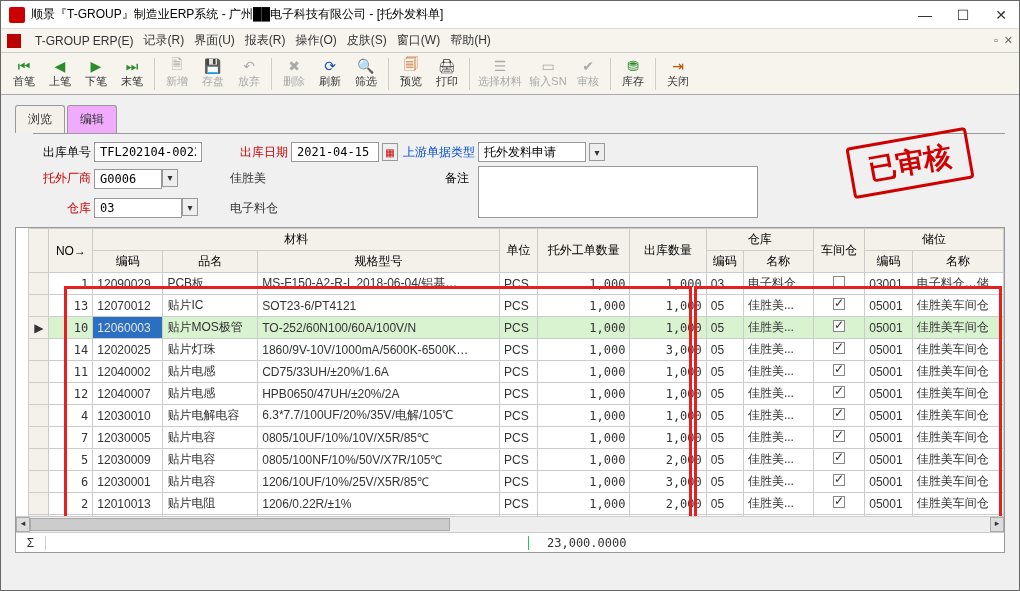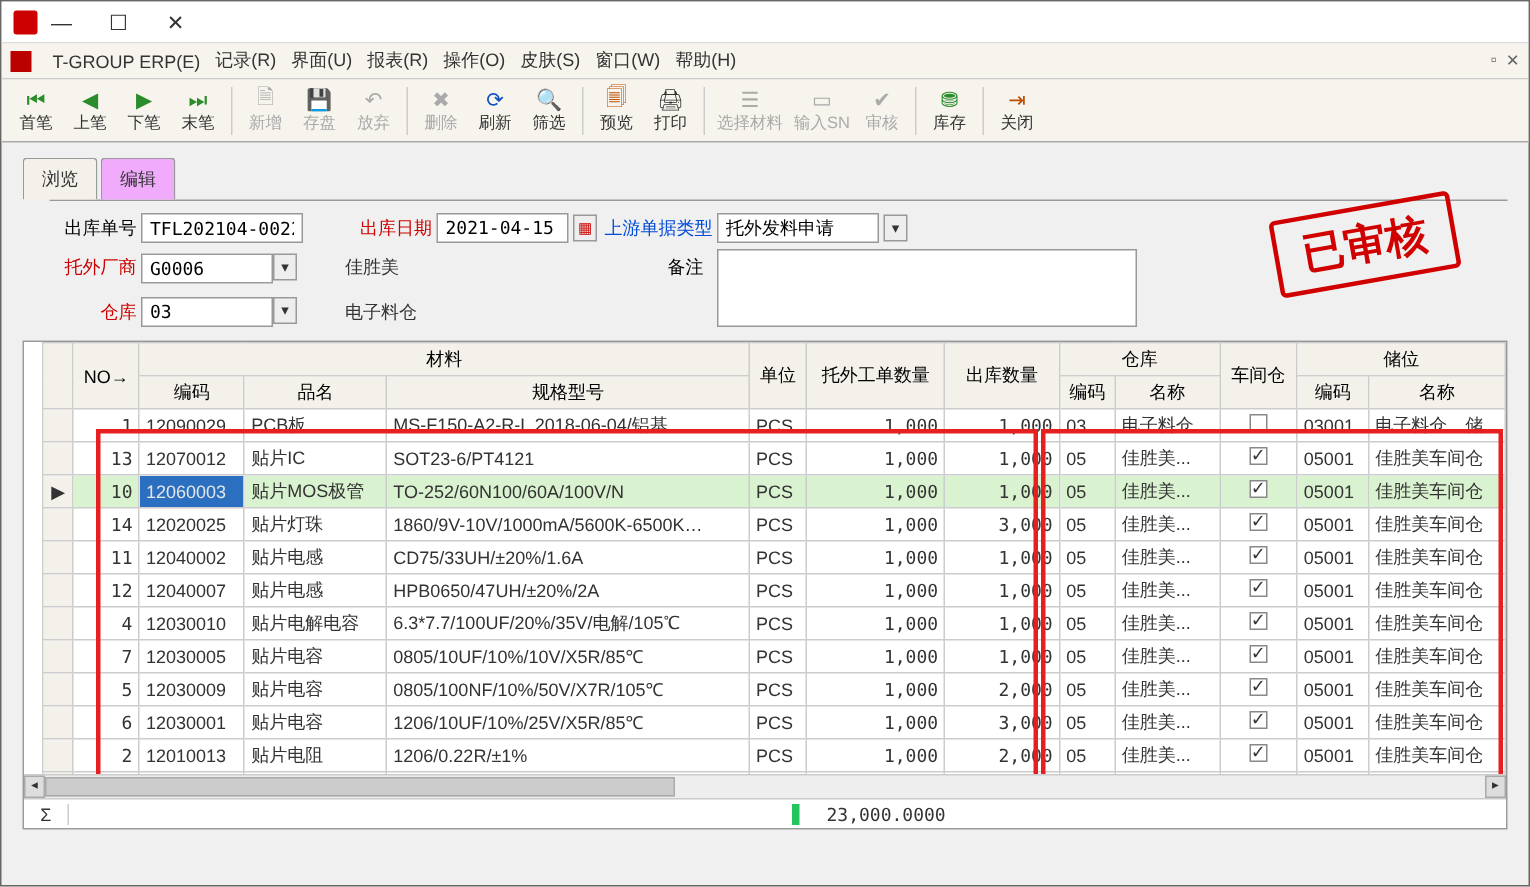--- a/index.html
+++ b/index.html
@@ -38,31 +38,32 @@
 td.num { text-align: right; font-family: "Consolas", monospace; }
 td.ctr { text-align: center; }
 tr.row-sel td { background: #d9f2d0; }
 tr.row-sel td.hilite { background: #2b6fc1; color: #e5e5e5; }
 .chk { display:inline-block; width:12px; height:12px; border:1px solid #888; position:relative; background:#fff; }
 .chk.on::after { content:"✓"; position:absolute; top:-3px; left:0px; font-size:12px; color:#333; }
 .red-box { position: absolute; border: 3px solid #e62020; pointer-events: none; }
 .grid-footer { height: 20px; border-top: 1px solid #ccc; display: flex; font-size: 12px; align-items:center; }
 .grid-footer .sigma { width: 30px; border-right: 1px solid #ccc; text-align: center; }
 .grid-footer .blank { flex:1; }
-.grid-footer .sum { width: 120px; text-align: left; padding-left: 18px; font-family: monospace; border-left:5px solid #22c55e; }
+.grid-footer .sum { width: 120px; text-align: left; padding-left: 18px; font-family: monospace; border-left:1px solid #22c55e; }
 .hscroll { height: 16px; background: #eee; border-top: 1px solid #ccc; position:relative; }
 .hscroll .bar { position:absolute; left:14px; top:1px; height:13px; width:420px; background:#ccc; border:1px solid #aaa; }
 .hscroll .la { position:absolute; left:0; top:0; width:14px; height:15px; background:#ddd; border:1px solid #aaa; text-align:center; font-size:9px; }
 .hscroll .ra { position:absolute; right:0; top:0; width:14px; height:15px; background:#ddd; border:1px solid #aaa; text-align:center; font-size:9px; }
 </style>
 </head>
 <body>
 
 <div class="titlebar">
   <span class="t-icon"></span>
+  <span class="title">顺景『T-GROUP』制造业ERP系统 - 广州██电子科技有限公司 - [托外发料单]</span>
   <div class="win-btns">
     <span>—</span>
     <span>☐</span>
     <span>✕</span>
   </div>
 </div>
 
 <div class="menubar">
   <span class="m-icon"></span>
   <span class="mi">T-GROUP ERP(E)</span>
@@ -168,21 +169,21 @@
   <div class="fl red">出库日期</div>
   <input class="inp" value="2021-04-15" style="">
   <span class="picker" style="color:#c00">▦</span>
   <div class="fl blue">上游单据类型</div>
   <input class="inp" value="托外发料申请" style="">
   <span class="picker">▾</span>
   <div></div>
 
   <div class="fl red">托外厂商</div>
   <div style="display:flex">
-      <input class="inp" style="width: 88px;" value="G0006">
+      <input class="inp" style="width: 68px;" value="G0006">
       <span class="picker">▾</span>
     </div>
   <div></div>
   <div class="suffix" style="grid-column:4/7">佳胜美</div>
   <div class="fl" style="text-align:right;padding-right:6px">备注</div>
   <div style="grid-column:8/11;grid-row:2/4"><textarea class="memo" style=""></textarea></div>
 
   <div class="fl red">仓库</div>
   <div style="display:flex">
       <input class="inp" style="width: 88px;" value="03">

